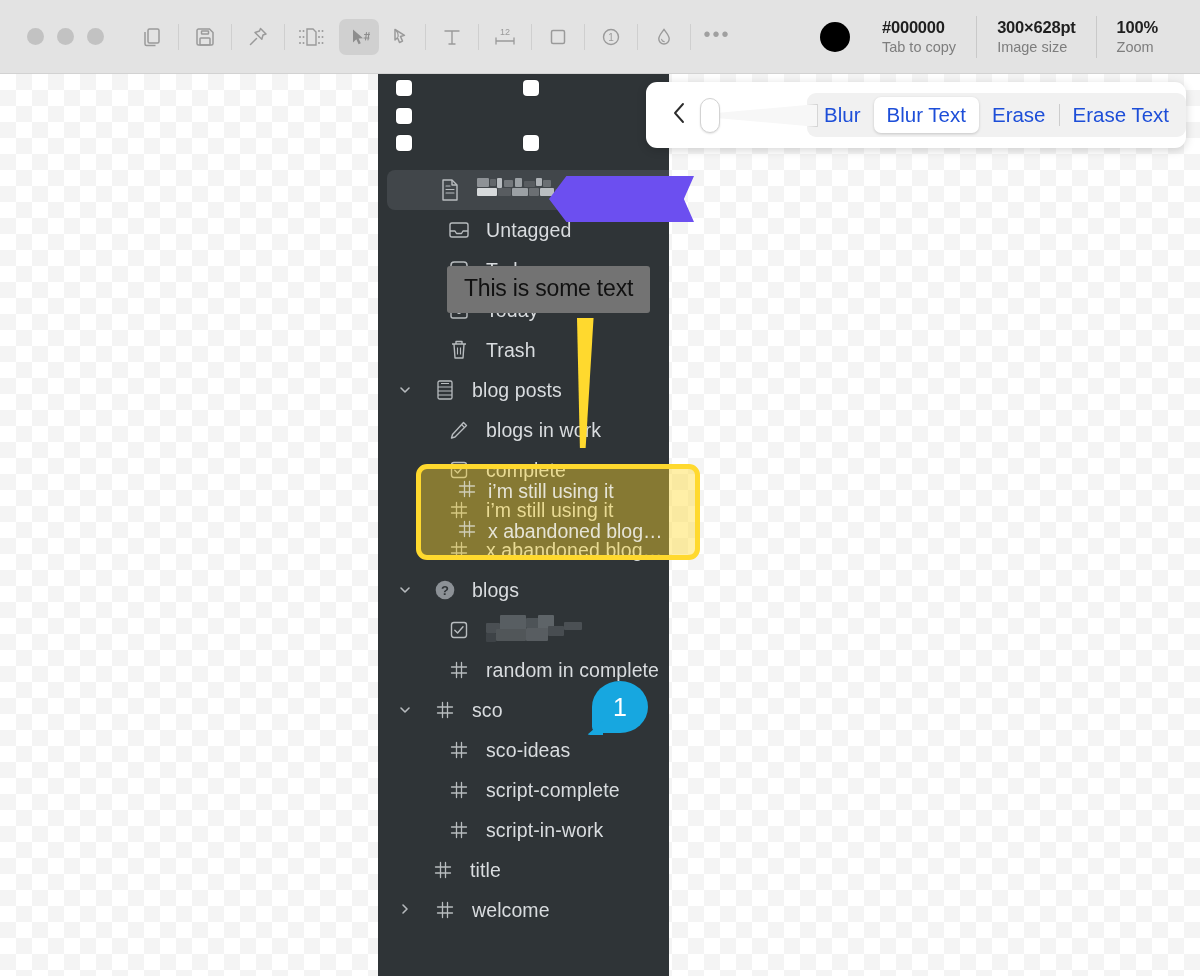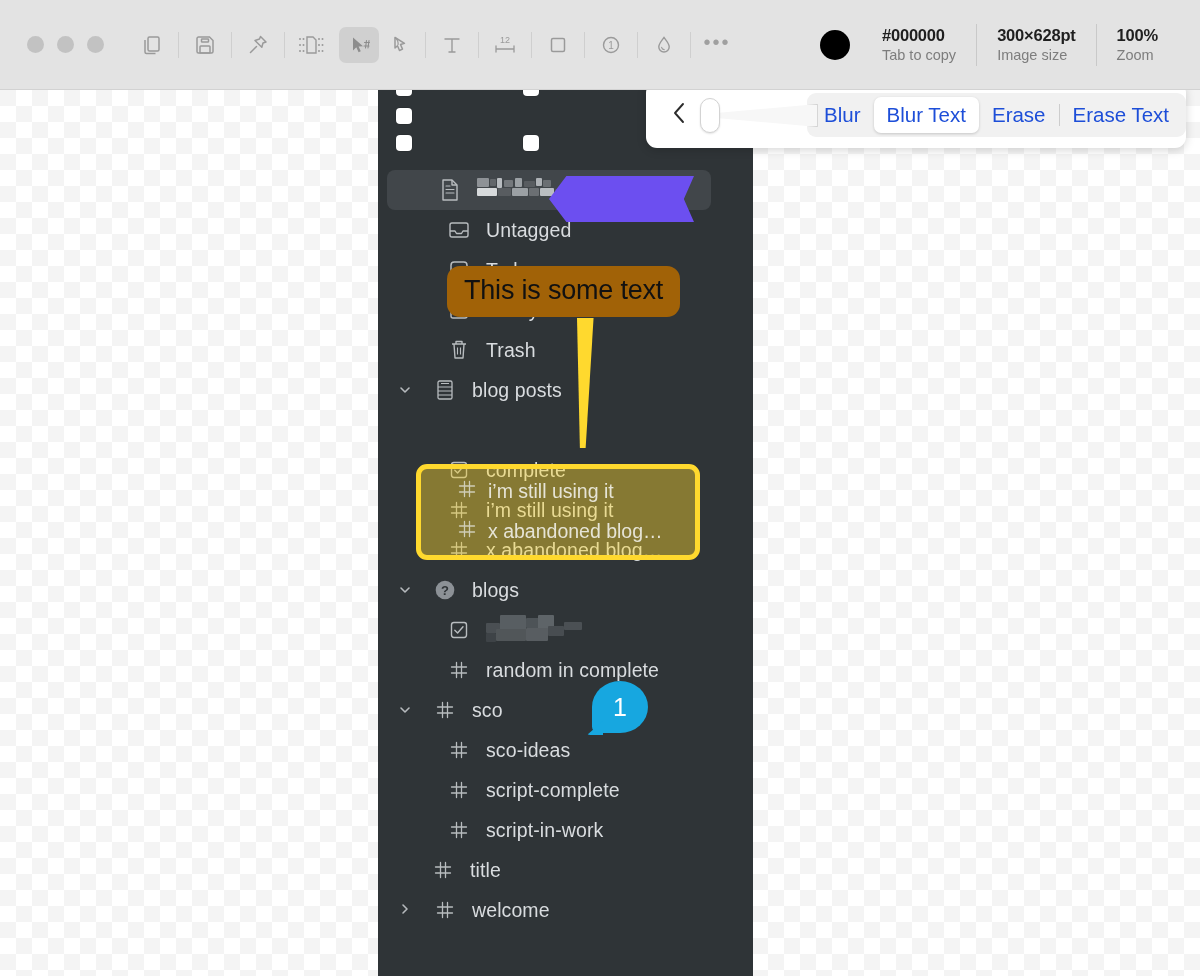--- a/index.html
+++ b/index.html
@@ -13,21 +13,21 @@
   #app {
     position: relative;
     width: 1200px; height: 976px;
     background: #ffffff;
     overflow: hidden;
   }
 
   
   .toolbar {
     position: absolute; left: 0; top: 0;
-    width: 1200px; height: 90px;
+    width: 1200px; height: 74px;
     background: #e3e3e3;
     display: flex; align-items: center;
     border-bottom: 1px solid #d2d2d2;
     z-index: 40;
   }
   .traffic { display: flex; align-items: center; gap: 13px; margin-left: 27px; }
   .tl-dot { width: 17px; height: 17px; border-radius: 50%; background: #c2c2c2; }
 
   .tgroup { display: flex; align-items: center; }
   .tbtn {
@@ -67,21 +67,21 @@
     background-image:
       linear-gradient(45deg, #f4f4f4 25%, transparent 25%, transparent 75%, #f4f4f4 75%),
       linear-gradient(45deg, #f4f4f4 25%, transparent 25%, transparent 75%, #f4f4f4 75%);
     background-size: 32px 32px;
     background-position: 0 0, 16px 16px;
   }
 
   
   .shot {
     position: absolute; left: 378px; top: 74px;
-    width: 375px; height: 902px;
+    width: 291px; height: 902px;
     background: #2f3437;
     overflow: hidden;
   }
   .shot-inner { position: absolute; inset: 0; }
 
   .row {
     position: absolute; left: 0; width: 342px; height: 40px;
     display: flex; align-items: center;
     color: #d9dcdf; font-size: 19.5px;
     white-space: nowrap;
@@ -122,23 +122,23 @@
     position: absolute; left: 549px; top: 176px;
     width: 145px; height: 46px;
     background: #6c4ff0;
     clip-path: polygon(12% 0%, 100% 0%, 93% 50%, 100% 100%, 12% 100%, 0% 50%);
     z-index: 25;
   }
 
   
   .callout { position: absolute; left: 447px; top: 266px; z-index: 30; }
   .callout .bubble {
-    background: #a16207; border-radius: 13px;
+    background: #737373; border-radius: 3px;
     padding: 9px 17px 11px 17px;
-    font-size: 27px; color: #111; letter-spacing: -0.2px;
+    font-size: 23px; color: #111; letter-spacing: -0.2px;
     white-space: nowrap;
   }
   .callout .tail {
     position: absolute; left: 130px; top: 52px;
     width: 36px; height: 130px;
     background: #ffd92e;
     clip-path: polygon(0% 0%, 46% 0%, 24% 100%, 8% 100%);
   }
 
   
@@ -458,20 +458,29 @@
         </div>
         <div class="ic" style="margin-left:14px;">
           <svg width="22" height="24" viewBox="0 0 22 24" fill="none" stroke="currentColor" stroke-width="1.3">
             <rect x="4" y="3" width="14" height="18" rx="1.6"></rect>
             <path d="M4 9h14M4 13h14M4 17h14M7 5.5h8" stroke-width="1.1"></path>
           </svg>
         </div>
         <div class="lbl">blog posts</div>
       </div>
 
+      <div class="row" style="top:336px;">
+        <div class="ic" style="margin-left:66px;">
+          <svg width="22" height="22" viewBox="0 0 22 22" fill="none" stroke="currentColor" stroke-width="1.4" stroke-linejoin="round">
+            <path d="M15.5 3.5 18.5 6.5 7 18 3.5 19 4.5 15.5z"></path>
+            <path d="M13.5 5.5 16.5 8.5" stroke-width="1.1"></path>
+          </svg>
+        </div>
+        <div class="lbl">blogs in work</div>
+      </div>
 
       <div class="row" style="top:376px;">
         <div class="ic" style="margin-left:66px;">
           <svg width="22" height="22" viewBox="0 0 22 22" fill="none" stroke="currentColor" stroke-width="1.4">
             <rect x="3.5" y="3.5" width="15" height="15" rx="2.4"></rect>
             <path d="M6.8 11.2 9.6 14 15 7.8" stroke-width="1.4" stroke-linecap="round" stroke-linejoin="round"></path>
           </svg>
         </div>
         <div class="lbl">complete</div>
       </div>

